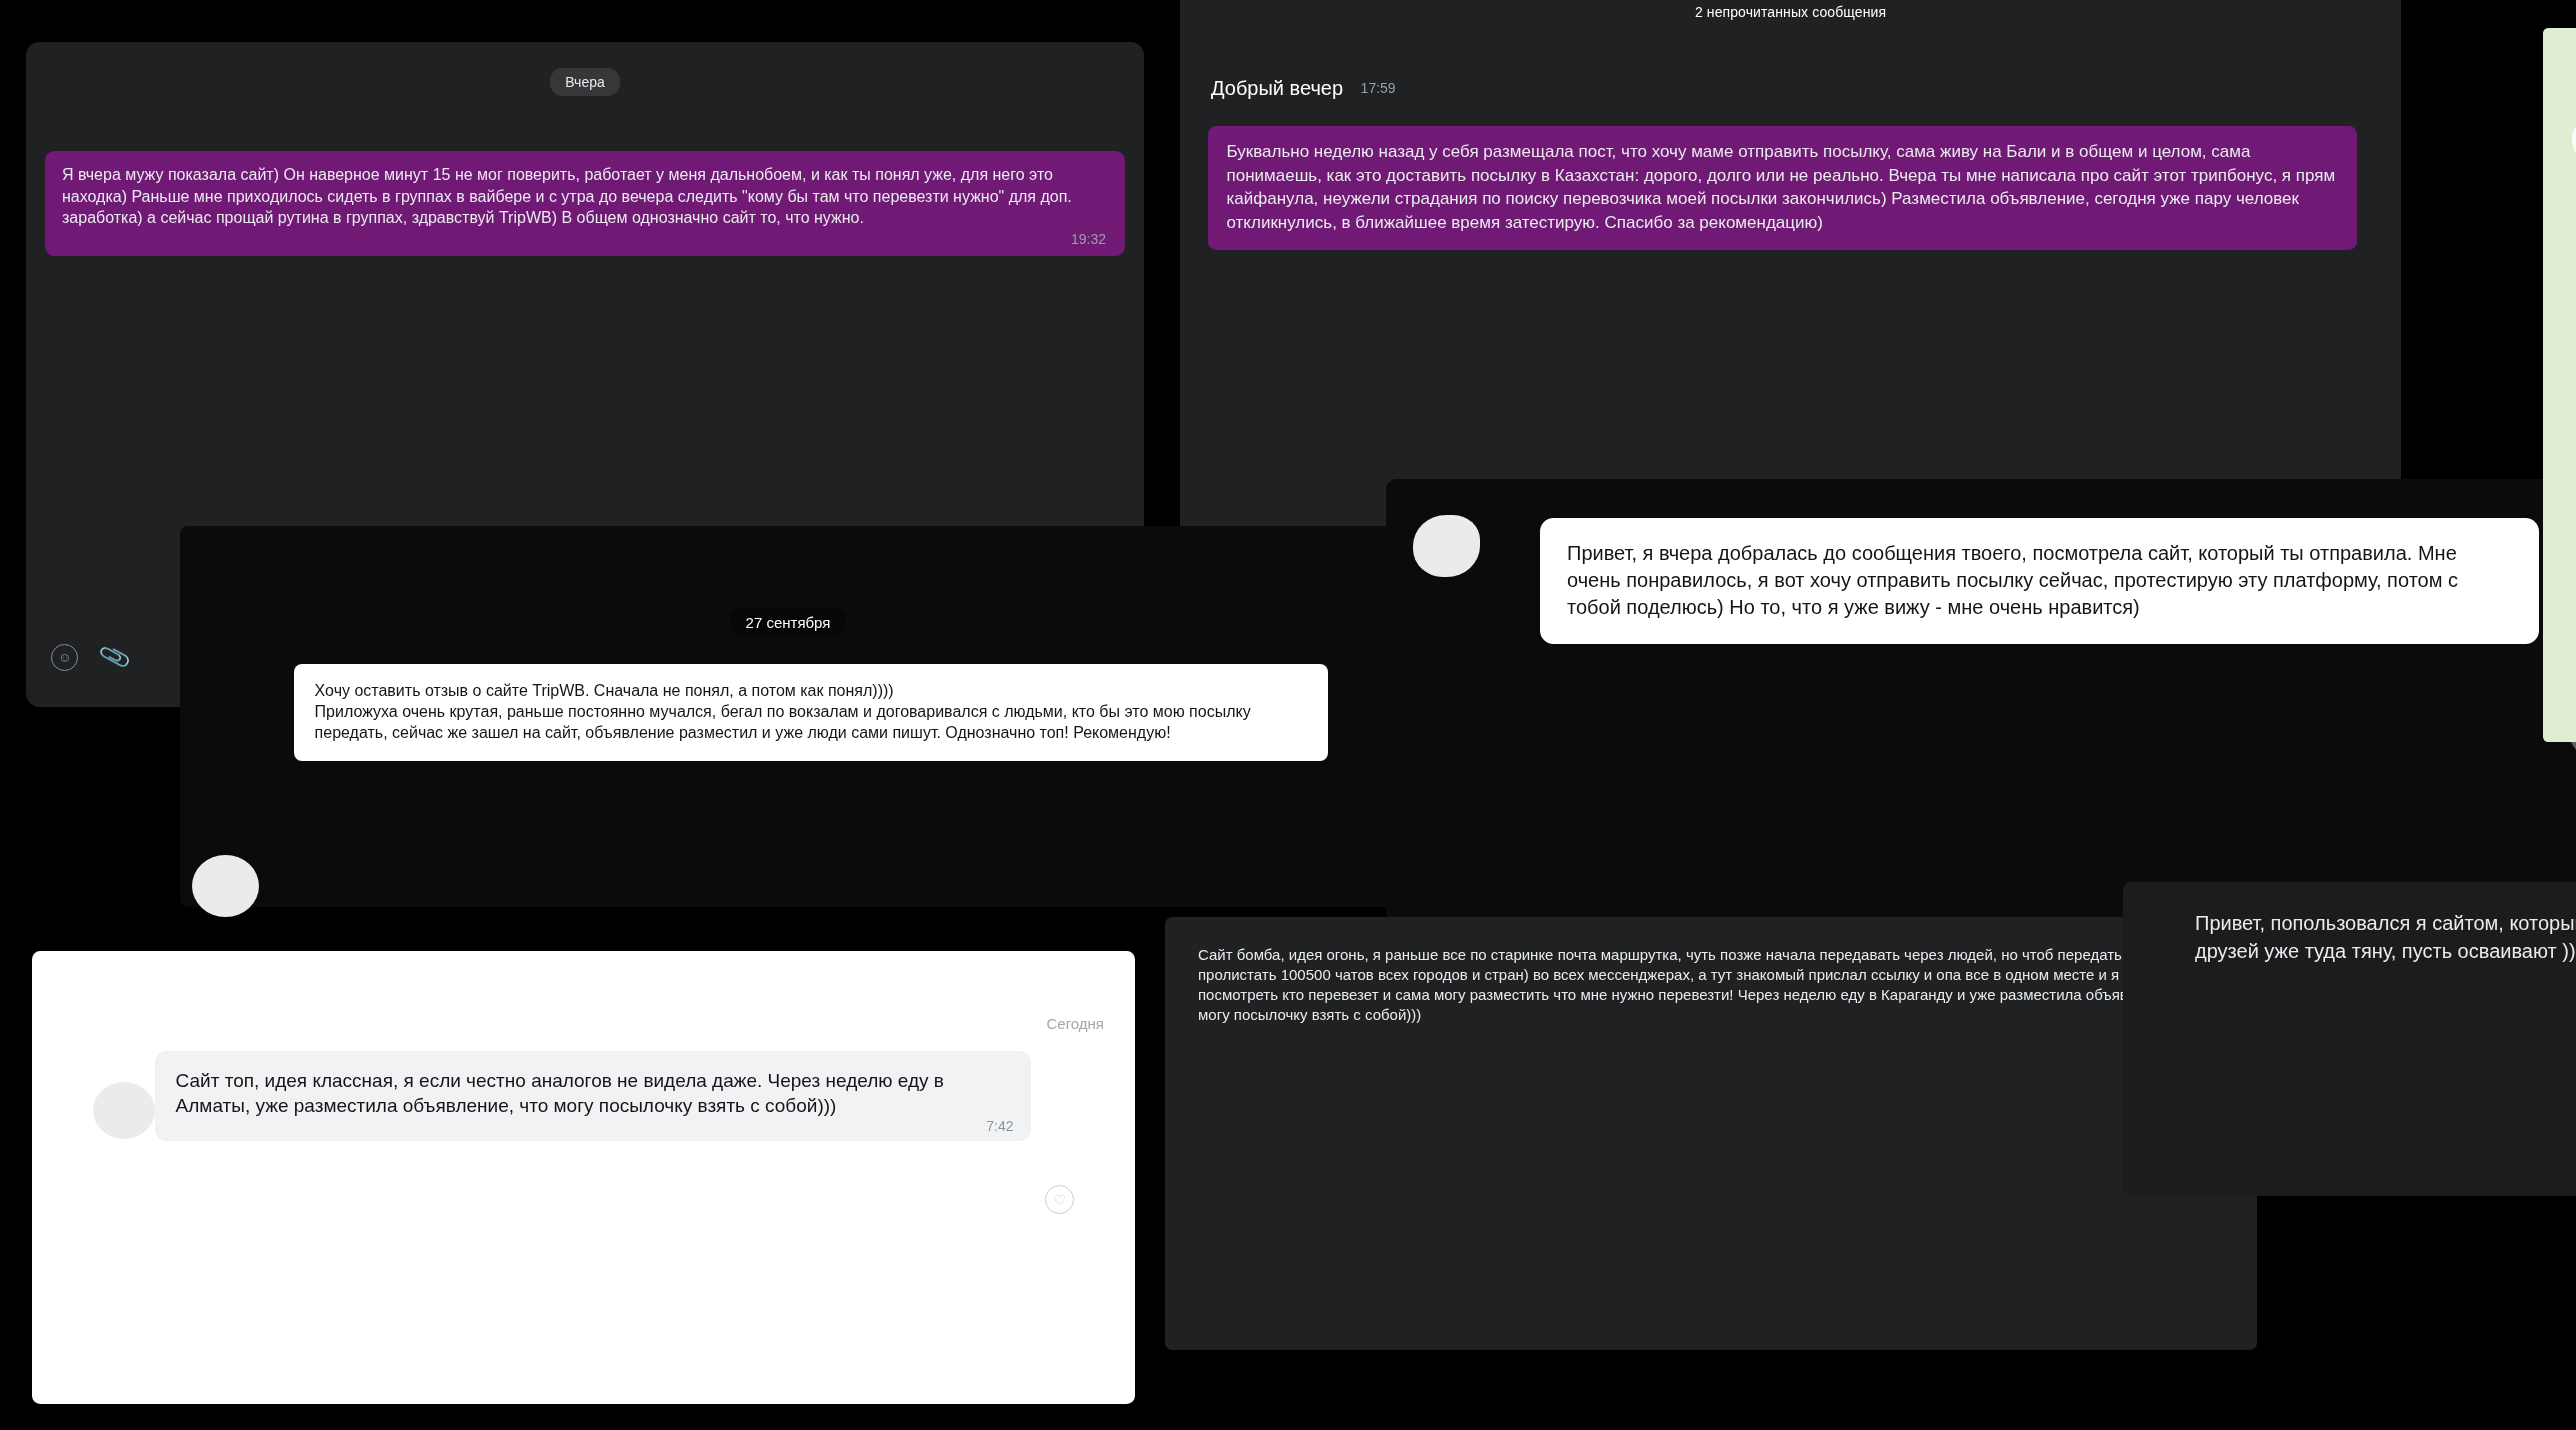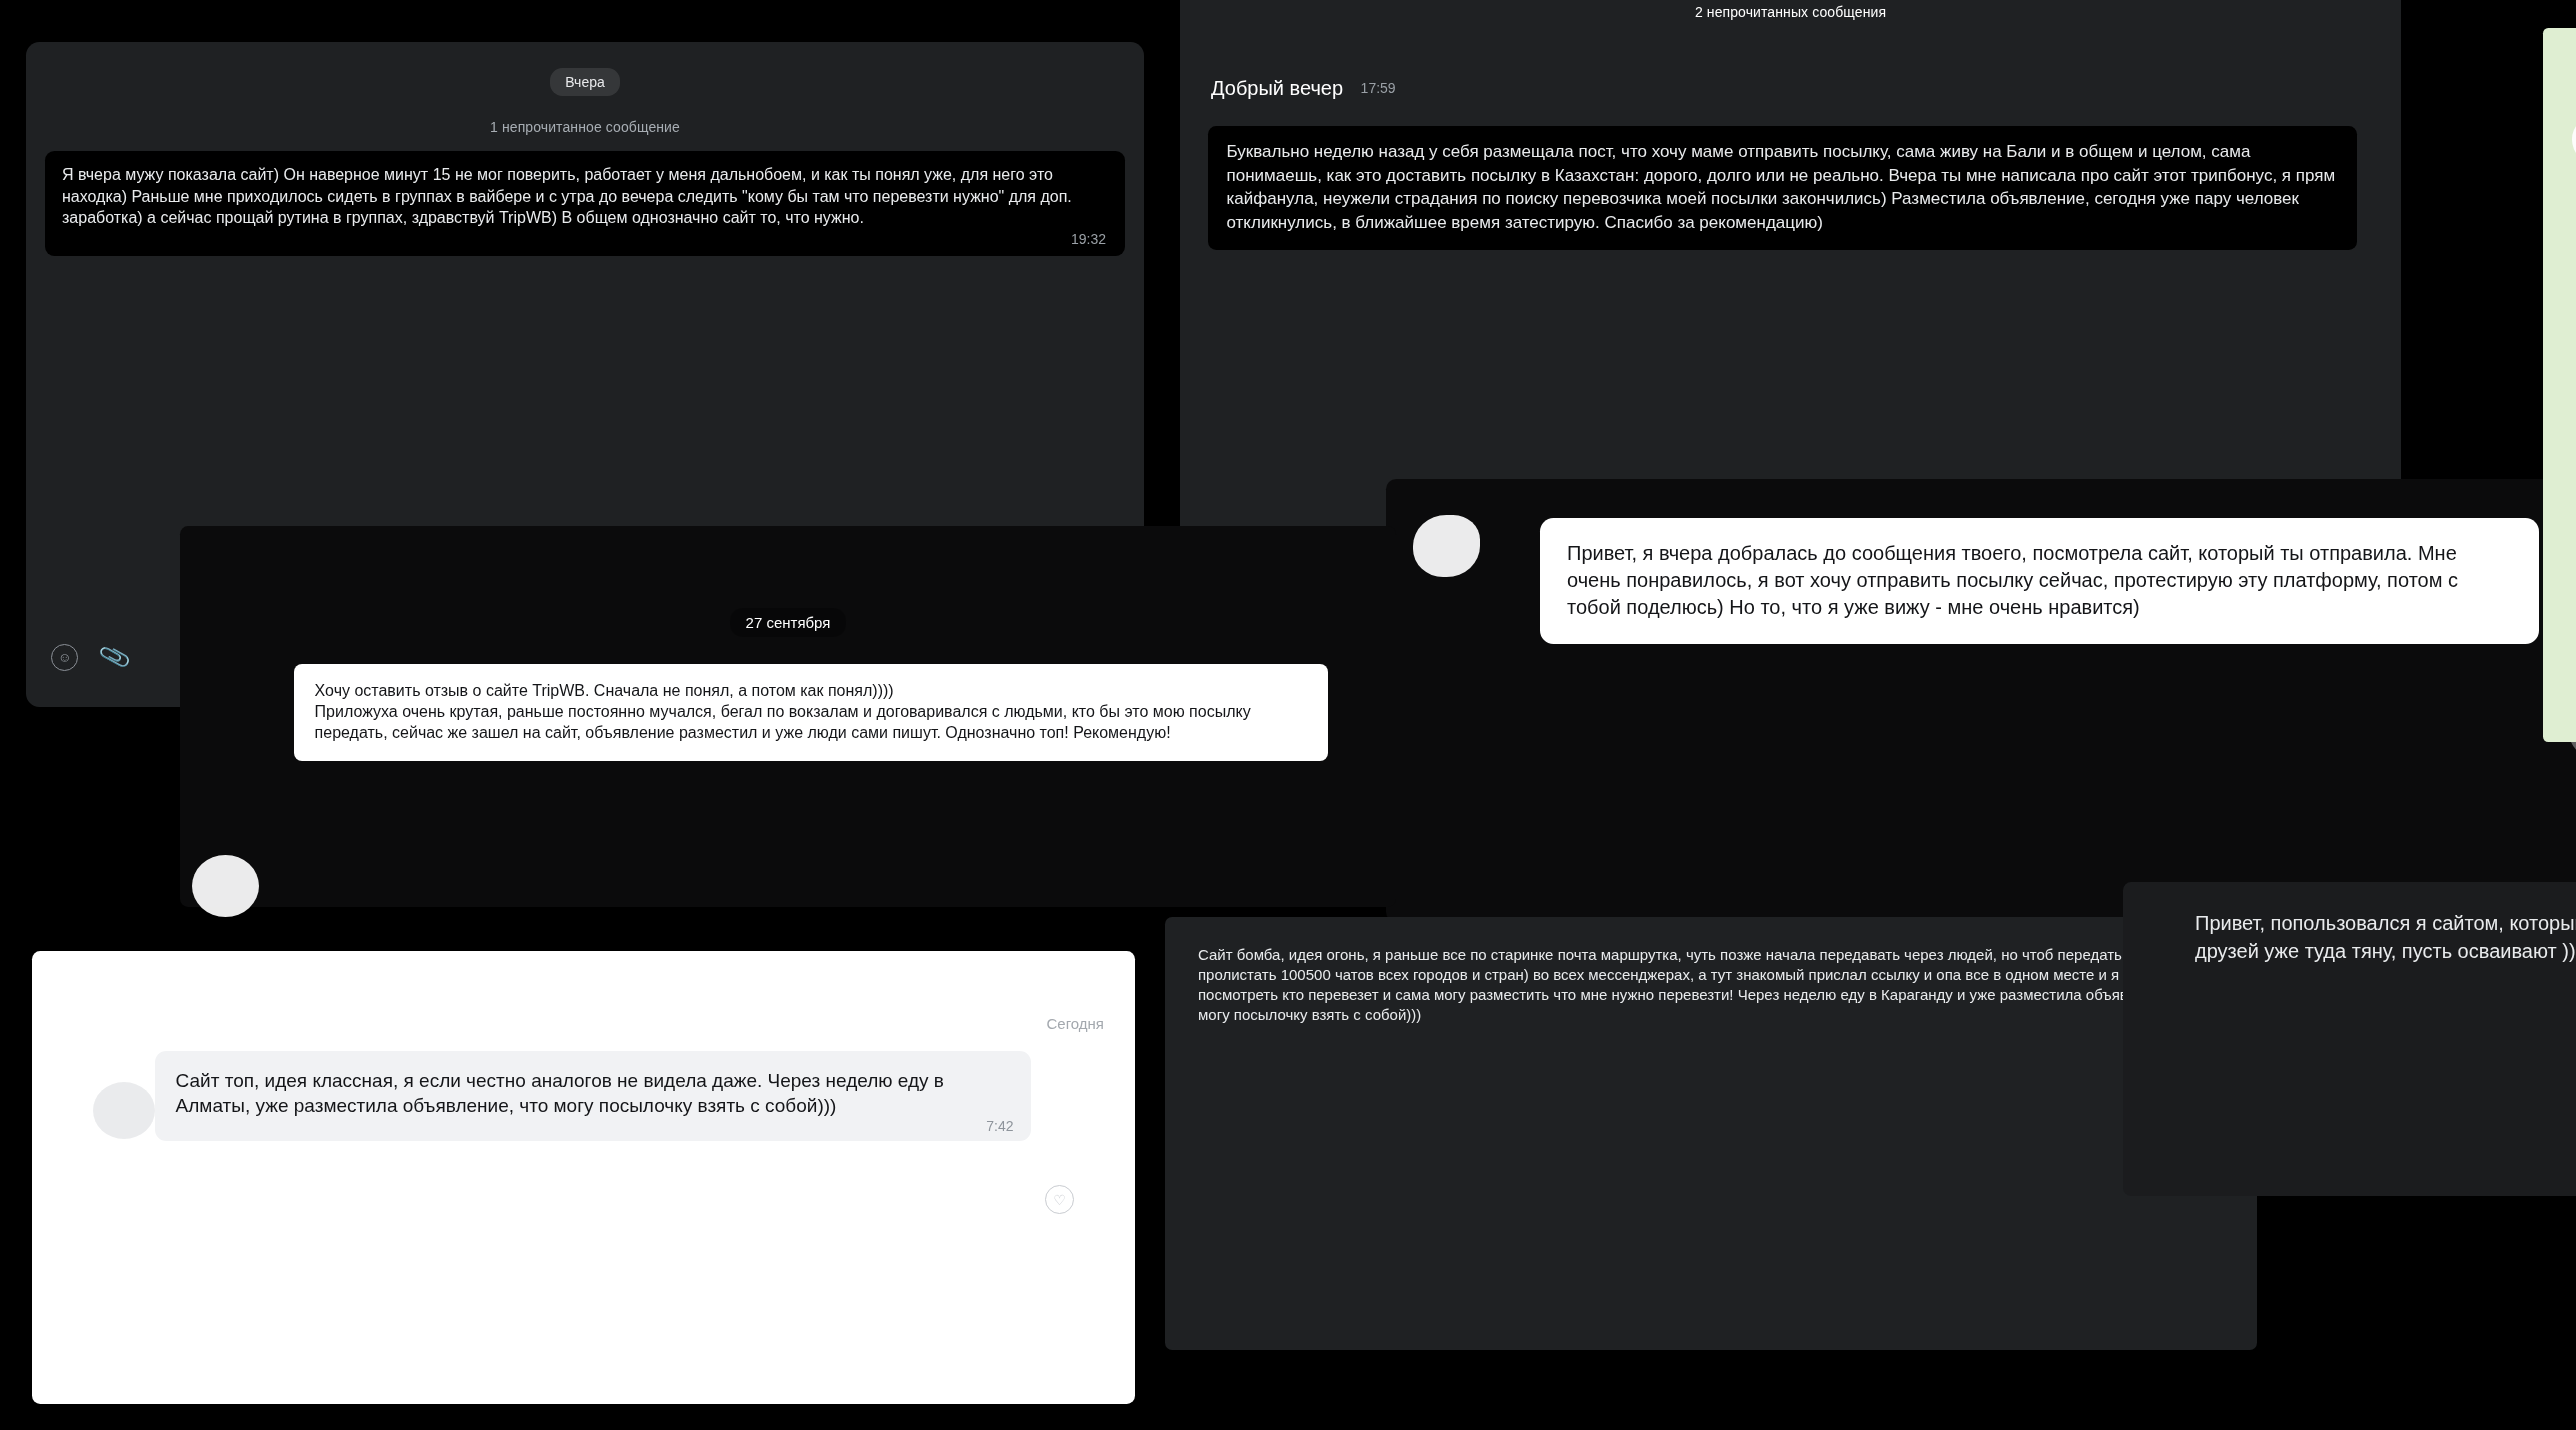--- a/index.html
+++ b/index.html
@@ -28,21 +28,21 @@
     background: #1f2123;
     border-radius: 13.4px;
   }
   .dark-panel.flat { border-radius: 0; }
 
   .bubble {
     box-sizing: border-box;
     position: relative;
   }
   .bub-dark {
-    background: #000000;
+    background: #701a75;
     color: #e8eaed;
     border-radius: 11.3px;
   }
   .bub-light {
     background: #ffffff;
     color: #111215;
     border-radius: 11.3px;
   }
   .time {
     font-size: 14px;
@@ -145,21 +145,20 @@
 </style>
 </head>
 <body>
 
 <div class="stage">
 
   <div class="panel dark-panel" style="left:26px; top:42px; width:1118px; height:665px;">
     <div style="position:absolute; left:0; right:0; top:26px; text-align:center;">
       <span class="datechip">Вчера</span>
     </div>
-    <div class="unread" style="position:absolute; left:0; right:0; top:77px;">1 непрочитанное сообщение</div>
 
     <div class="bubble bub-dark" style="position:absolute; left:18.5px; top:109px; width:1080px; padding:13.4px 17.5px 27px 17.5px; border-radius:9.3px;">
       <div class="txt-dark">Я вчера мужу показала сайт) Он наверное минут 15 не мог поверить, работает у меня дальнобоем, и как ты понял уже, для него это находка) Раньше мне приходилось сидеть в группах в вайбере и с утра до вечера следить "кому бы там что перевезти нужно" для доп. заработка) а сейчас прощай рутина в группах, здравствуй TripWB) В общем однозначно сайт то, что нужно.</div>
       <div class="time time-dark" style="position:absolute; right:18.5px; bottom:9.3px;">19:32</div>
     </div>
 
     <div style="position:absolute; left:25px; bottom:36px; display:flex; align-items:center; gap:23px;">
       <span class="icon-circle">☺</span>
       <span class="paperclip">📎</span>
     </div>

